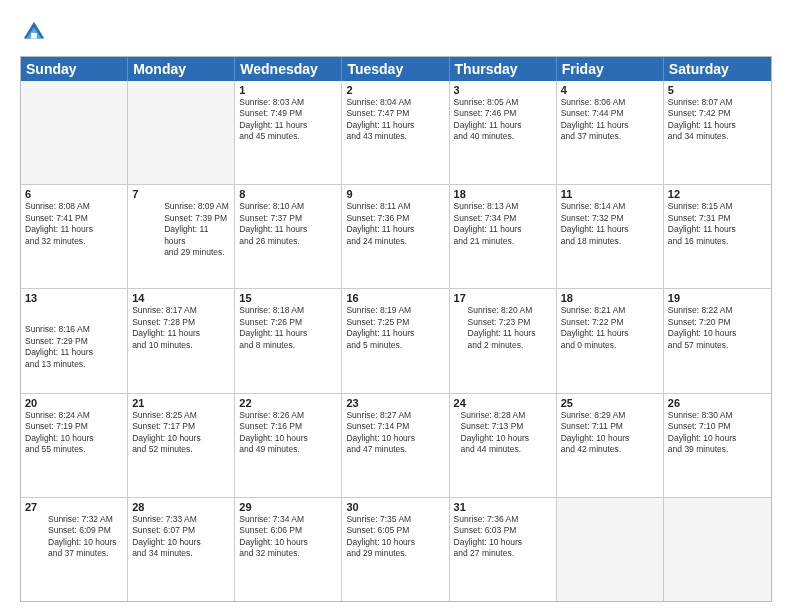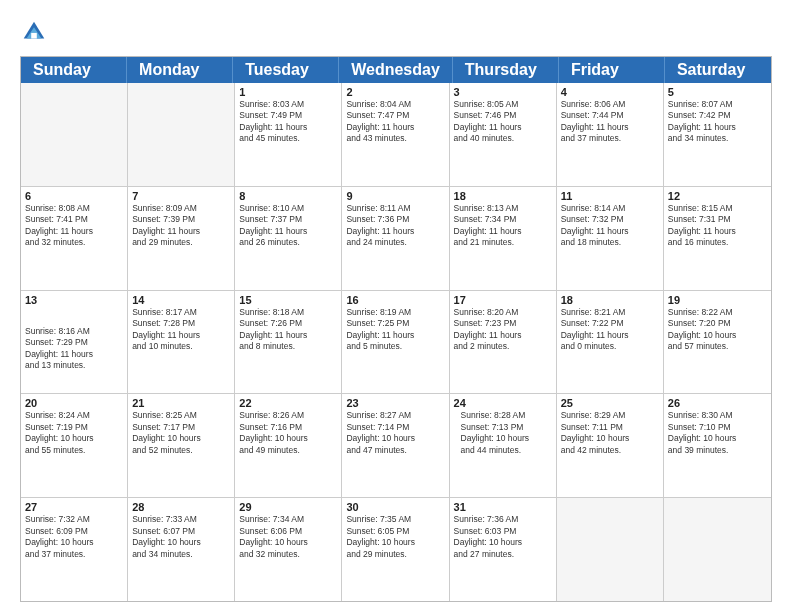--- a/index.html
+++ b/index.html
@@ -62,23 +62,23 @@
       flex-direction: column;
       border: 1px solid #bbb;
     }
     .cal-header-row {
       display: grid;
       grid-template-columns: repeat(7, 1fr);
       background: #2a6db5;
     }
     .cal-header-cell {
       color: #fff;
-      font-size: 16px;
+      font-size: 14px;
       font-weight: bold;
-      padding: 4px 12px;
+      padding: 4px 5px;
       border-right: 1px solid #5590cc;
       text-align: left;
     }
     .cal-header-cell:last-child { border-right: none; }
     .cal-body {
       flex: 1;
       display: flex;
       flex-direction: column;
     }
     .cal-row {
@@ -132,22 +132,22 @@
     <div class="title-block">
       <div class="month-title"></div>
       <div class="location-title"></div>
     </div>
   </div>
 
   <div class="calendar">
     <div class="cal-header-row">
     <div class="cal-header-cell">Sunday</div>
         <div class="cal-header-cell">Monday</div>
+        <div class="cal-header-cell">Wednesday</div>
         <div class="cal-header-cell">Tuesday</div>
-        <div class="cal-header-cell">Wednesday</div>
         <div class="cal-header-cell">Thursday</div>
         <div class="cal-header-cell">Friday</div>
         <div class="cal-header-cell">Saturday</div>
       </div>
     <div class="cal-body">
     <div class="cal-row">
           <div class="cal-cell empty"></div>
           <div class="cal-cell empty"></div>
           <div class="cal-cell">
             <span class="day-num">1</span>
@@ -188,21 +188,21 @@
         <div class="cal-row">
           <div class="cal-cell">
             <span class="day-num">6</span>
             <div class="cell-text" style="white-space: pre-line;">Sunrise: 8:08 AM
 Sunset: 7:41 PM
 Daylight: 11 hours
 and 32 minutes.</div>
           </div>
           <div class="cal-cell">
             <span class="day-num">7</span>
-            <div class="cell-text" style="white-space: pre-line;">Sunrise: 8:09 AM
+            <div class="cell-text" style="white-space: pre-line; margin-left: 32px;">Sunrise: 8:09 AM
 Sunset: 7:39 PM
 Daylight: 11 hours
 and 29 minutes.</div>
           </div>
           <div class="cal-cell">
             <span class="day-num">8</span>
             <div class="cell-text" style="white-space: pre-line;">Sunrise: 8:10 AM
 Sunset: 7:37 PM
 Daylight: 11 hours
 and 26 minutes.</div>
@@ -260,21 +260,21 @@
           </div>
           <div class="cal-cell">
             <span class="day-num">16</span>
             <div class="cell-text" style="white-space: pre-line;">Sunrise: 8:19 AM
 Sunset: 7:25 PM
 Daylight: 11 hours
 and 5 minutes.</div>
           </div>
           <div class="cal-cell">
             <span class="day-num">17</span>
-            <div class="cell-text" style="white-space: pre-line;">Sunrise: 8:20 AM
+            <div class="cell-text" style="white-space: pre-line; margin-left: 14px;">Sunrise: 8:20 AM
 Sunset: 7:23 PM
 Daylight: 11 hours
 and 2 minutes.</div>
           </div>
           <div class="cal-cell">
             <span class="day-num">18</span>
             <div class="cell-text" style="white-space: pre-line;">Sunrise: 8:21 AM
 Sunset: 7:22 PM
 Daylight: 11 hours
 and 0 minutes.</div>
@@ -334,21 +334,21 @@
             <span class="day-num">26</span>
             <div class="cell-text" style="white-space: pre-line;">Sunrise: 8:30 AM
 Sunset: 7:10 PM
 Daylight: 10 hours
 and 39 minutes.</div>
           </div>
         </div>
         <div class="cal-row">
           <div class="cal-cell">
             <span class="day-num">27</span>
-            <div class="cell-text" style="white-space: pre-line;">Sunrise: 7:32 AM
+            <div class="cell-text" style="white-space: pre-line; margin-left: 23px;">Sunrise: 7:32 AM
 Sunset: 6:09 PM
 Daylight: 10 hours
 and 37 minutes.</div>
           </div>
           <div class="cal-cell">
             <span class="day-num">28</span>
             <div class="cell-text" style="white-space: pre-line;">Sunrise: 7:33 AM
 Sunset: 6:07 PM
 Daylight: 10 hours
 and 34 minutes.</div>

